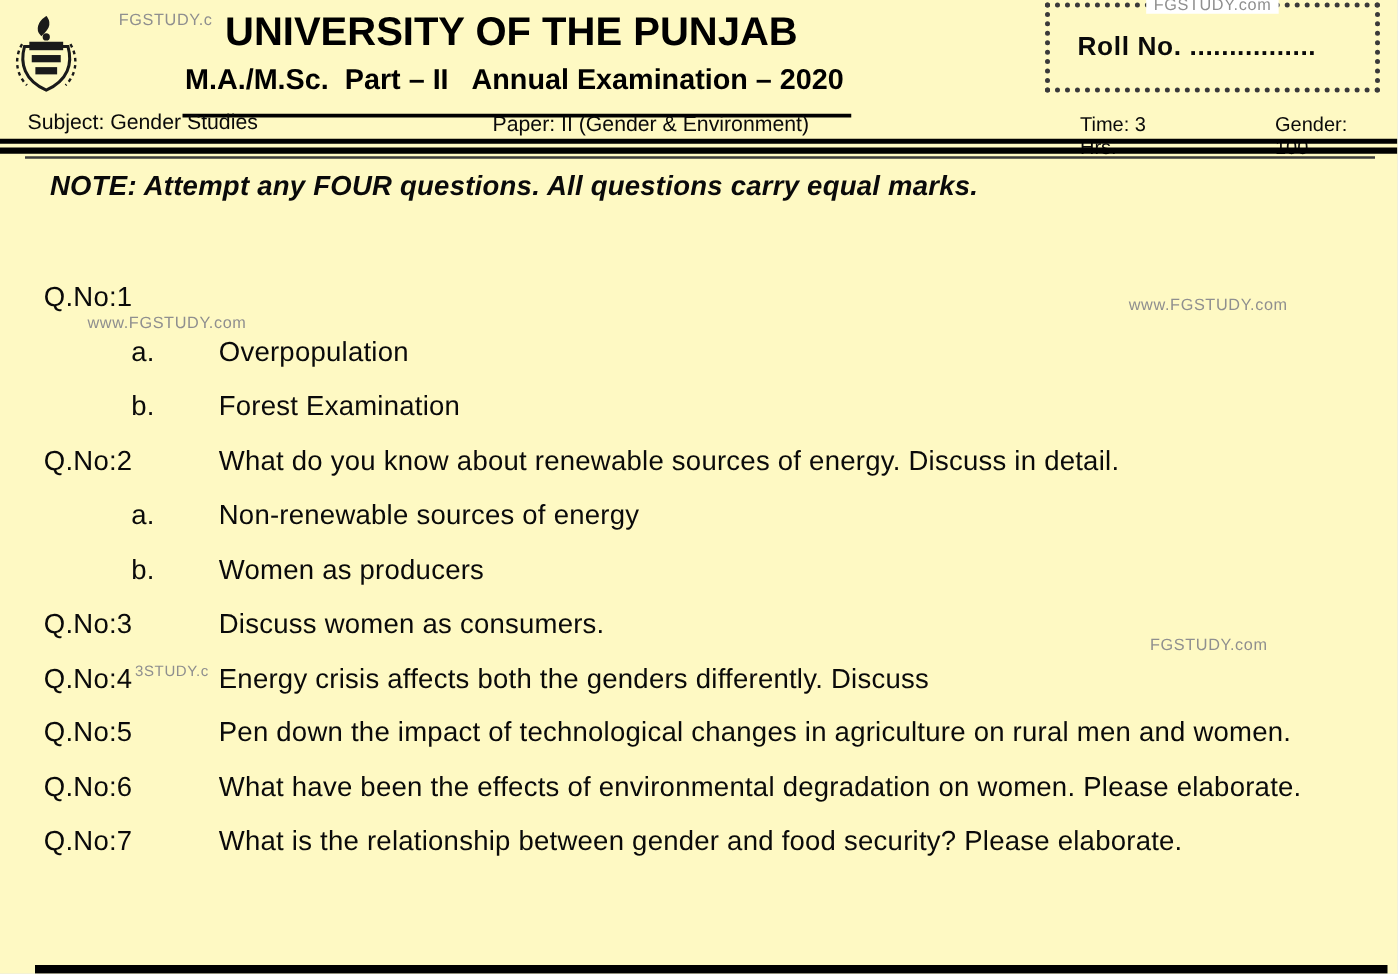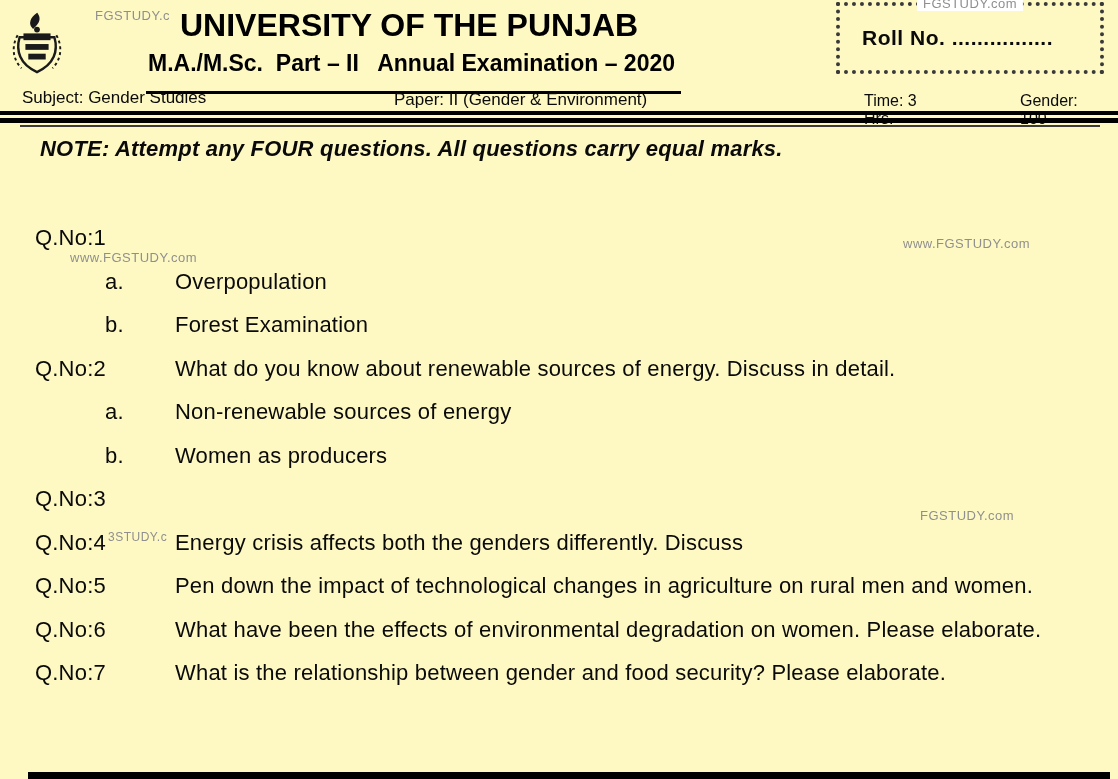--- a/index.html
+++ b/index.html
@@ -135,20 +135,21 @@
       <span class="txt">Non-renewable sources of energy</span>
     </div>
 
     <div class="row">
       <span class="sublbl">b.</span>
       <span class="txt">Women as producers</span>
     </div>
 
     <div class="row">
       <span class="lbl">Q.No:3</span>
+      <span class="txt">Discuss women as consumers.</span>
     </div>
 
     <div class="row">
       <span class="lbl">Q.No:4</span>
       <span class="wm wm-q4">3STUDY.c</span>
       <span class="txt">Energy crisis affects both the genders differently. Discuss</span>
     </div>
 
     <div class="row">
       <span class="lbl">Q.No:5</span>

